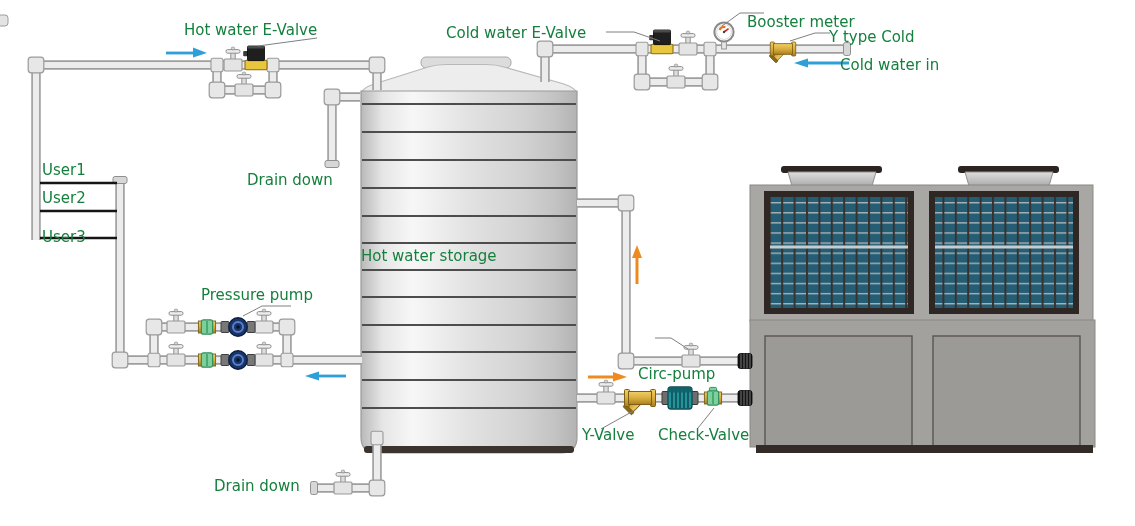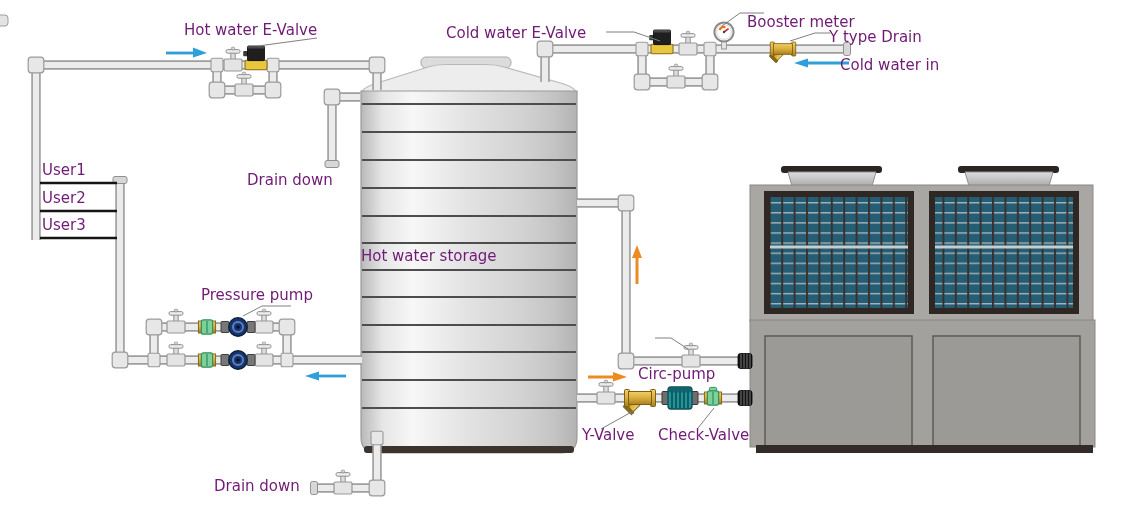--- a/index.html
+++ b/index.html
@@ -1,19 +1,19 @@
 <!DOCTYPE html>
 <html style="--cold_arrow: #2e9fd8; --hot_arrow: #ee8b20; --pipe_fill: #ececec; --pipe_edge: #9e9e9e; --brass: #d9ae3e; --solenoid_yellow: #e8c63d; --solenoid_black: #1f1f1f; --check_green: #7dd09c; --booster_navy: #17356b; --circ_teal: #23949b; --coil_teal: #245d74; --tank_band: #4d4d4d; --cabinet_gray: #a9a7a4; --cabinet_door: #9c9a97; --leader_line: #808080;"><head>
 <meta charset="utf-8">
 <style>
   html,body{margin:0;padding:0;background:#ffffff;}
   .stage{position:relative;width:1135px;height:526px;background:#ffffff;overflow:hidden;
          font-family:"DejaVu Sans","Liberation Sans",sans-serif;}
   .stage svg{position:absolute;left:0;top:0;}
-  .lbl{position:absolute;font-size:15px;color:#701a75;white-space:nowrap;line-height:18px;}
+  .lbl{position:absolute;font-size:15px;color:#15803d;white-space:nowrap;line-height:18px;}
   .lbl-center{text-align:left;}
 </style>
 </head>
 <body>
 
 <div class="stage">
 
 <svg width="1135" height="526" viewBox="0 0 1135 526">
   <defs>
     <linearGradient id="tankG" x1="0" y1="0" x2="1" y2="0">
@@ -271,26 +271,26 @@
     <path d="M243 316 L262 306 L291 306"></path>
     <path d="M688 349 L671 338 L655 338"></path>
     <path d="M635 410 L601 429"></path>
     <path d="M714 408 L698 428"></path>
   </g>
 </svg>
 
 <div class="lbl" style="left:184px;top:21px">Hot water E-Valve</div>
 <div class="lbl" style="left:446px;top:24px">Cold water E-Valve</div>
 <div class="lbl" style="left:747px;top:13px">Booster meter</div>
-<div class="lbl" style="left:829px;top:28px">Y type Drain</div>
+<div class="lbl" style="left:829px;top:28px">Y type Cold</div>
 <div class="lbl" style="left:840px;top:56px">Cold water in</div>
 <div class="lbl" style="left:247px;top:171px">Drain down</div>
 <div class="lbl lbl-center" style="left:42px;top:161px;width:74px">User1</div>
 <div class="lbl lbl-center" style="left:42px;top:189px;width:57px">User2</div>
-<div class="lbl lbl-center" style="left:42px;top:216px;width:74px">User3</div>
+<div class="lbl lbl-center" style="left:42px;top:228px;width:74px">User3</div>
 <div class="lbl" style="left:201px;top:286px">Pressure pump</div>
 <div class="lbl lbl-center" style="left:361px;top:247px;width:180px">Hot water storage</div>
 <div class="lbl" style="left:214px;top:477px">Drain down</div>
 <div class="lbl" style="left:638px;top:365px">Circ-pump</div>
 <div class="lbl" style="left:582px;top:426px">Y-Valve</div>
 <div class="lbl" style="left:658px;top:426px">Check-Valve</div>
 
 </div>
 
 </body></html>

